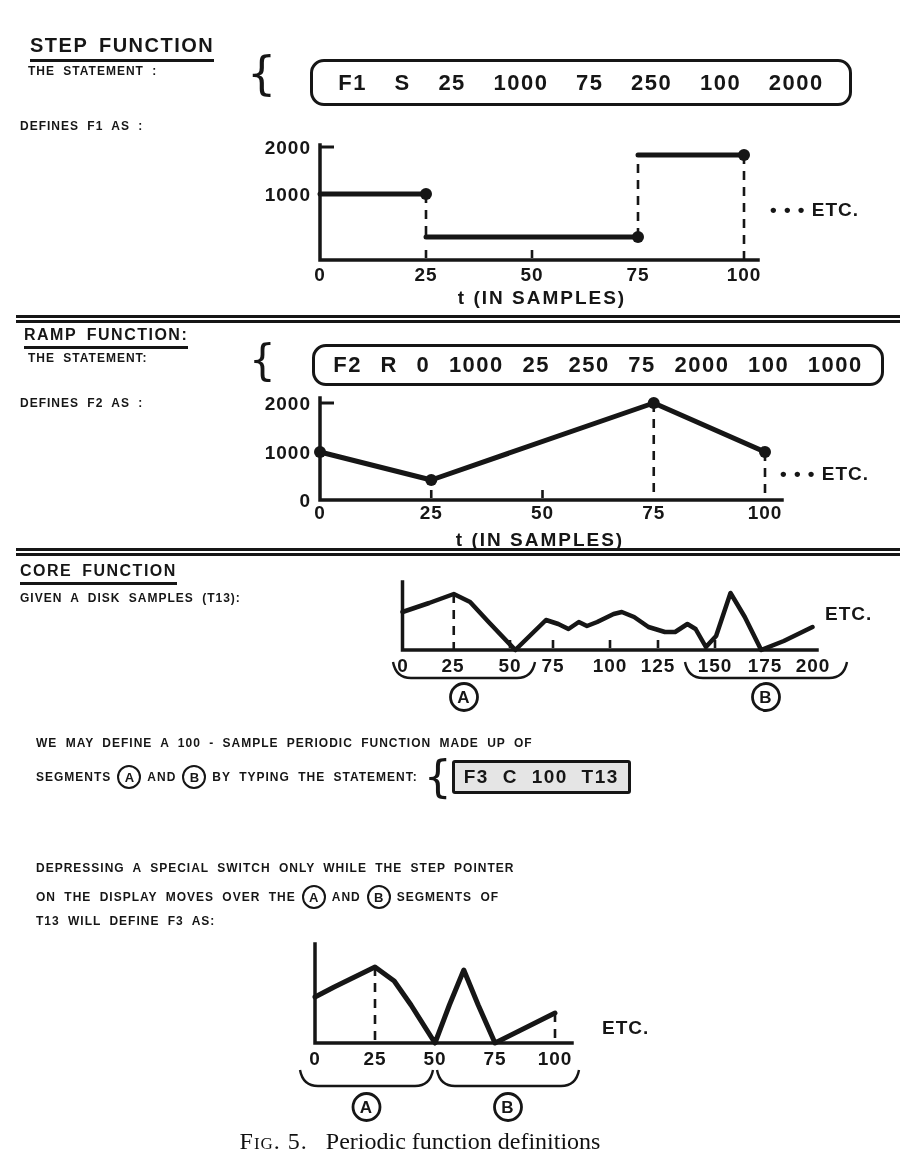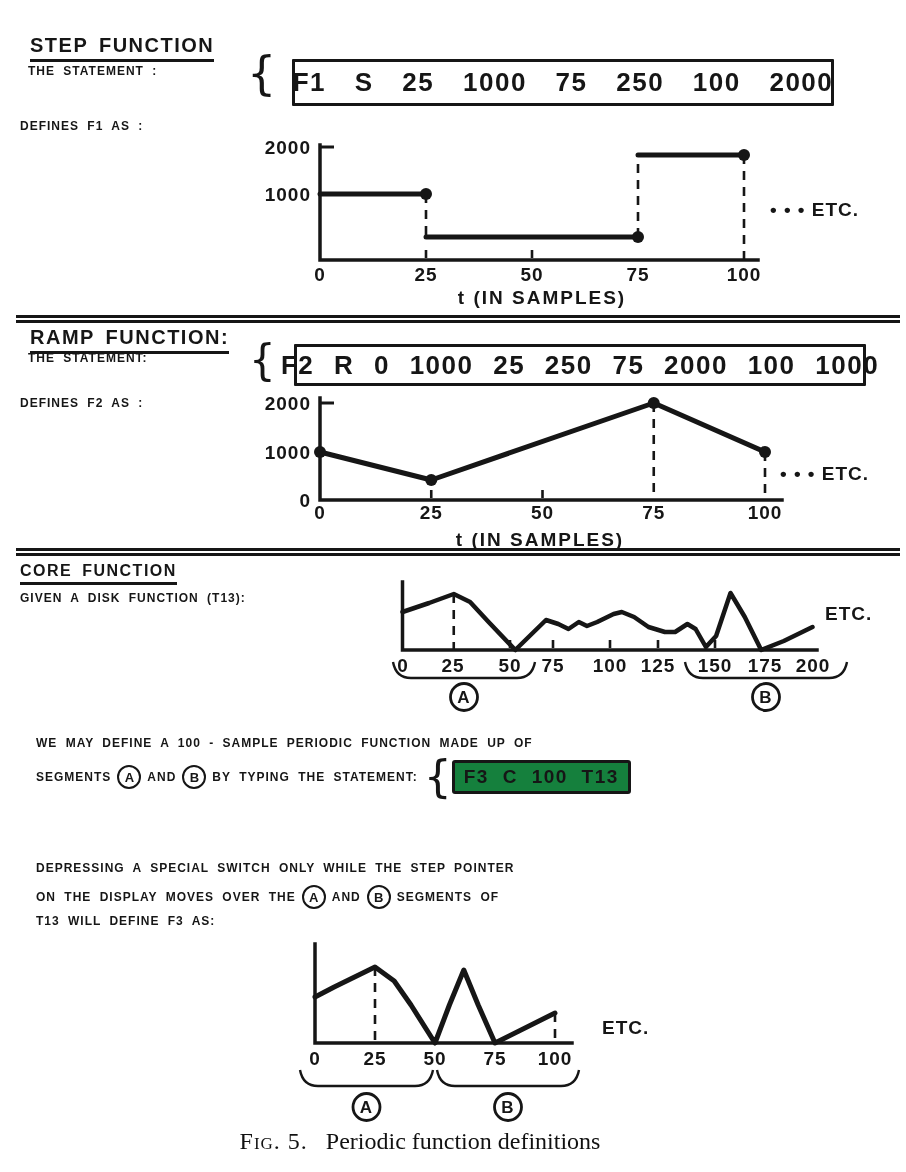--- a/index.html
+++ b/index.html
@@ -3,24 +3,24 @@
 <meta charset="utf-8">
 <style>
   html,body{margin:0;padding:0;background:#fff;}
   .page{position:relative;width:906px;height:1172px;background:#fff;overflow:hidden;
         font-family:"Liberation Sans",sans-serif;color:#161616;}
   .htext{position:absolute;font-weight:bold;font-size:12px;letter-spacing:1px;
          word-spacing:4px;white-space:nowrap;color:#161616;}
   .title{border-bottom:3px solid #161616;padding-bottom:2px;}
   .brace{position:absolute;font-family:"DejaVu Sans",sans-serif;font-weight:400;
          line-height:1;color:#161616;}
-  .stmtbox{position:absolute;border:3.5px solid #161616;border-radius:1px;background:#fff;
+  .stmtbox{position:absolute;border:3.5px solid #161616;border-radius:14px;background:#fff;
            display:flex;align-items:center;justify-content:center;
-           font-weight:bold;font-size:26px;letter-spacing:1.5px;white-space:nowrap;}
-  .inlinebox{border:3.5px solid #161616;border-radius:3px;background:#15803d;
+           font-weight:bold;font-size:22px;letter-spacing:1.5px;white-space:nowrap;margin-left:18px;}
+  .inlinebox{border:3.5px solid #161616;border-radius:3px;background:#e5e5e5;
              padding:3px 9px;font-weight:bold;font-size:19px;letter-spacing:1.5px;
              white-space:nowrap;}
   .sep{position:absolute;left:16px;width:884px;height:2px;
        border-top:3.5px solid #161616;border-bottom:3.5px solid #161616;}
   .row{position:absolute;display:flex;align-items:center;white-space:nowrap;}
   .circ{display:inline-flex;width:20px;height:20px;border:2.5px solid #161616;border-radius:50%;
         align-items:center;justify-content:center;font-size:13px;font-weight:bold;
         margin:0 6px;flex:0 0 auto;}
   .chart{position:absolute;overflow:visible;}
   .chart text{font-family:"Liberation Sans",sans-serif;font-weight:bold;}
@@ -60,21 +60,21 @@
       <text x="296" y="149" fill="#161616" font-size="19" letter-spacing="1" text-anchor="middle">25</text>
       <text x="402" y="149" fill="#161616" font-size="19" letter-spacing="1" text-anchor="middle">50</text>
       <text x="508" y="149" fill="#161616" font-size="19" letter-spacing="1" text-anchor="middle">75</text>
       <text x="614" y="149" fill="#161616" font-size="19" letter-spacing="1" text-anchor="middle">100</text>
       <text x="640" y="84" fill="#161616" font-size="19" letter-spacing="1">• • • ETC.</text>
       <text x="412" y="172" fill="#161616" font-size="19" letter-spacing="2" text-anchor="middle">t (IN SAMPLES)</text>
     </svg>
 
   <div class="sep" style="top:315px"></div>
 
-  <div class="htext title" style="left:30px;top:326px;font-size:20px;letter-spacing:1.5px">RAMP FUNCTION:</div>
+  <div class="htext title" style="left:24px;top:326px;font-size:16px;letter-spacing:1.5px">RAMP FUNCTION:</div>
   <div class="htext" style="left:28px;top:351px">THE STATEMENT:</div>
   <div class="brace" style="left:249px;top:340px;font-size:42px">{</div>
   <div class="stmtbox" style="left:294px;top:344px;width:566px;height:36px">
     <span style="word-spacing:11px">F2 R 0 1000 25 250 75 2000 100 1000</span>
   </div>
   <div class="htext" style="left:20px;top:396px">DEFINES F2 AS :</div>
   <svg class="chart" style="left:130px;top:390px" width="776" height="160">
       <path d="M 190 8 L 190 110 L 652 110" fill="none" stroke="#161616" stroke-width="3.5" stroke-linecap="square"></path>
       <line x1="190" y1="13" x2="204" y2="13" stroke="#161616" stroke-width="3"></line>
       <text x="181" y="117" fill="#161616" font-size="19" letter-spacing="1" text-anchor="end">0</text>
@@ -94,21 +94,21 @@
       <text x="412.5" y="129" fill="#161616" font-size="19" letter-spacing="1" text-anchor="middle">50</text>
       <text x="523.75" y="129" fill="#161616" font-size="19" letter-spacing="1" text-anchor="middle">75</text>
       <text x="635" y="129" fill="#161616" font-size="19" letter-spacing="1" text-anchor="middle">100</text>
       <text x="650" y="90" fill="#161616" font-size="19" letter-spacing="1">• • • ETC.</text>
       <text x="410" y="156" fill="#161616" font-size="19" letter-spacing="2" text-anchor="middle">t (IN SAMPLES)</text>
     </svg>
 
   <div class="sep" style="top:548px"></div>
 
   <div class="htext title" style="left:20px;top:562px;font-size:16px;letter-spacing:1.5px">CORE FUNCTION</div>
-  <div class="htext" style="left:20px;top:591px">GIVEN A DISK FUNCTION (T13):</div>
+  <div class="htext" style="left:20px;top:591px">GIVEN A DISK SAMPLES (T13):</div>
   <svg class="chart" style="left:385px;top:572px" width="521" height="152">
       <path d="M 17.5 10 L 17.5 78 L 432 78" fill="none" stroke="#161616" stroke-width="3.5" stroke-linecap="square"></path>
       <polyline points="17.5,40 44.1,31 68.8,22 85.1,30 103.6,50 130.3,78 144.6,64 161.0,48 173.3,52 183.5,57 193.8,50 202.0,54 212.2,50 228.6,42 236.8,40 249.1,45 263.5,55 279.9,60 290.1,60 302.4,52 310.6,57 320.9,75 331.1,64 345.5,21 359.8,45 376.2,78 398.8,69 427.5,55" fill="none" stroke="#161616" stroke-width="4.5" stroke-linejoin="round" stroke-linecap="round"></polyline>
       <line x1="68.75" y1="22" x2="68.75" y2="78" stroke="#161616" stroke-width="2.6" stroke-dasharray="9 7"></line>
       <line x1="125" y1="76" x2="125" y2="68" stroke="#161616" stroke-width="2.6"></line>
       <line x1="168" y1="76" x2="168" y2="68" stroke="#161616" stroke-width="2.6"></line>
       <line x1="225" y1="76" x2="225" y2="68" stroke="#161616" stroke-width="2.6"></line>
       <line x1="273" y1="76" x2="273" y2="68" stroke="#161616" stroke-width="2.6"></line>
       <line x1="330" y1="76" x2="330" y2="68" stroke="#161616" stroke-width="2.6"></line>
       <text x="18" y="100" fill="#161616" font-size="19" letter-spacing="1" text-anchor="middle">0</text>

